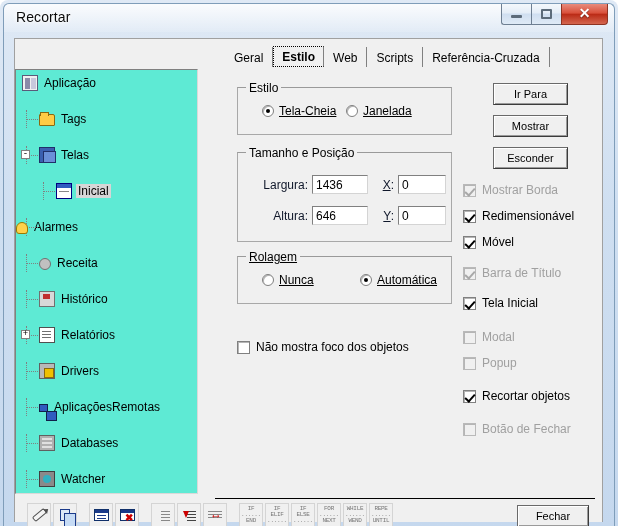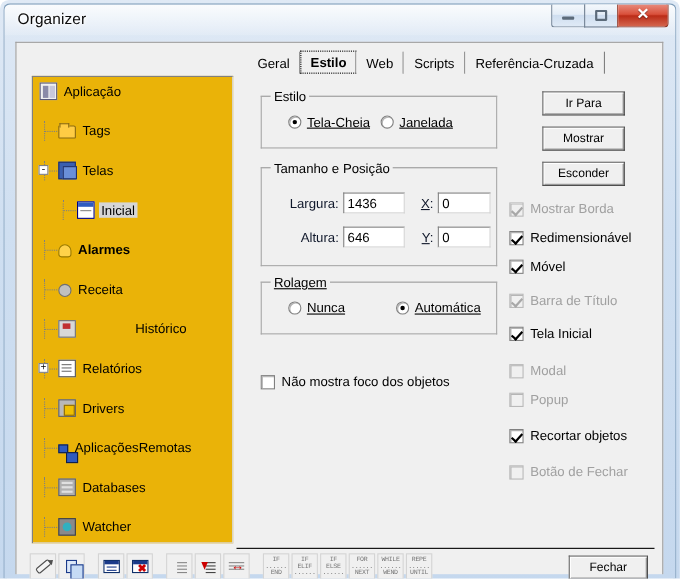--- a/index.html
+++ b/index.html
@@ -128,23 +128,23 @@
     border: 1px dotted #000000;
     border-right: 1px solid #808080;
     padding: 0px 8px 0 8px;
     height: 21px;
   }
   .tab.last { border-right: 1px solid #808080; }
 
   
   #tree-panel {
     position: absolute;
-    left: 14px; top: 30px;
+    left: 0; top: 30px;
     width: 183px; height: 425px;
-    background: #eab308;
+    background: #5eead4;
     border: 1px solid #808080;
     border-right-color: #d9d9d9;
     border-bottom-color: #d9d9d9;
     overflow: hidden;
   }
   .tree-row {
     position: relative;
     height: 18px;
     display: flex;
     align-items: center;
@@ -378,21 +378,21 @@
 </style>
 </head>
 <body>
 
 <div id="window-frame">
 
   <div id="glass-sheen"></div>
   <div id="frame-outline"></div>
 
   <div id="titlebar">
-    <div id="window-title">Organizer</div>
+    <div id="window-title">Recortar</div>
     <div id="window-buttons">
       <div class="win-btn minimize">
         <div class="glyph-min"></div>
       </div>
       <div class="win-btn maximize">
         <div class="glyph-max"></div>
       </div>
       <div class="win-btn close">
         <div class="glyph-close">✕</div>
       </div>
@@ -436,33 +436,33 @@
           <div class="expander" style="left: 5px;">-</div>
           <span class="ticon ic-screens"></span>
           <span class="tlabel">Telas</span>
         </div>
         <div class="tree-row selected" style="padding-left: 40px; top: 58px; position: relative;">
           <div class="tline" style="left: 27px;"></div>
           <div class="tdash" style="left: 28px; width: 11px; top: 9px;"></div>
           <span class="ticon ic-screen"></span>
           <span class="tlabel">Inicial</span>
         </div>
-        <div class="tree-row" style="padding-left: 23px; top: 76px; position: relative; font-weight: bold;">
+        <div class="tree-row" style="top: 76px; position: relative;">
           <div class="tline" style="left: 10px;"></div>
           <div class="tdash" style="left: 11px; width: 11px; top: 9px;"></div>
           <span class="ticon ic-bell"></span>
           <span class="tlabel">Alarmes</span>
         </div>
         <div class="tree-row" style="padding-left: 23px; top: 94px; position: relative;">
           <div class="tline" style="left: 10px;"></div>
           <div class="tdash" style="left: 11px; width: 11px; top: 9px;"></div>
           <span class="ticon ic-recipe"></span>
           <span class="tlabel">Receita</span>
         </div>
-        <div class="tree-row" style="padding-left: 23px; top: 112px; position: relative; gap: 48px;">
+        <div class="tree-row" style="padding-left: 23px; top: 112px; position: relative;">
           <div class="tline" style="left: 10px;"></div>
           <div class="tdash" style="left: 11px; width: 11px; top: 9px;"></div>
           <span class="ticon ic-hist"></span>
           <span class="tlabel">Histórico</span>
         </div>
         <div class="tree-row" style="padding-left: 23px; top: 130px; position: relative;">
           <div class="tline" style="left: 10px;"></div>
           <div class="tdash" style="left: 11px; width: 11px; top: 9px;"></div>
           <div class="expander" style="left: 5px;">+</div>
           <span class="ticon ic-report"></span>

